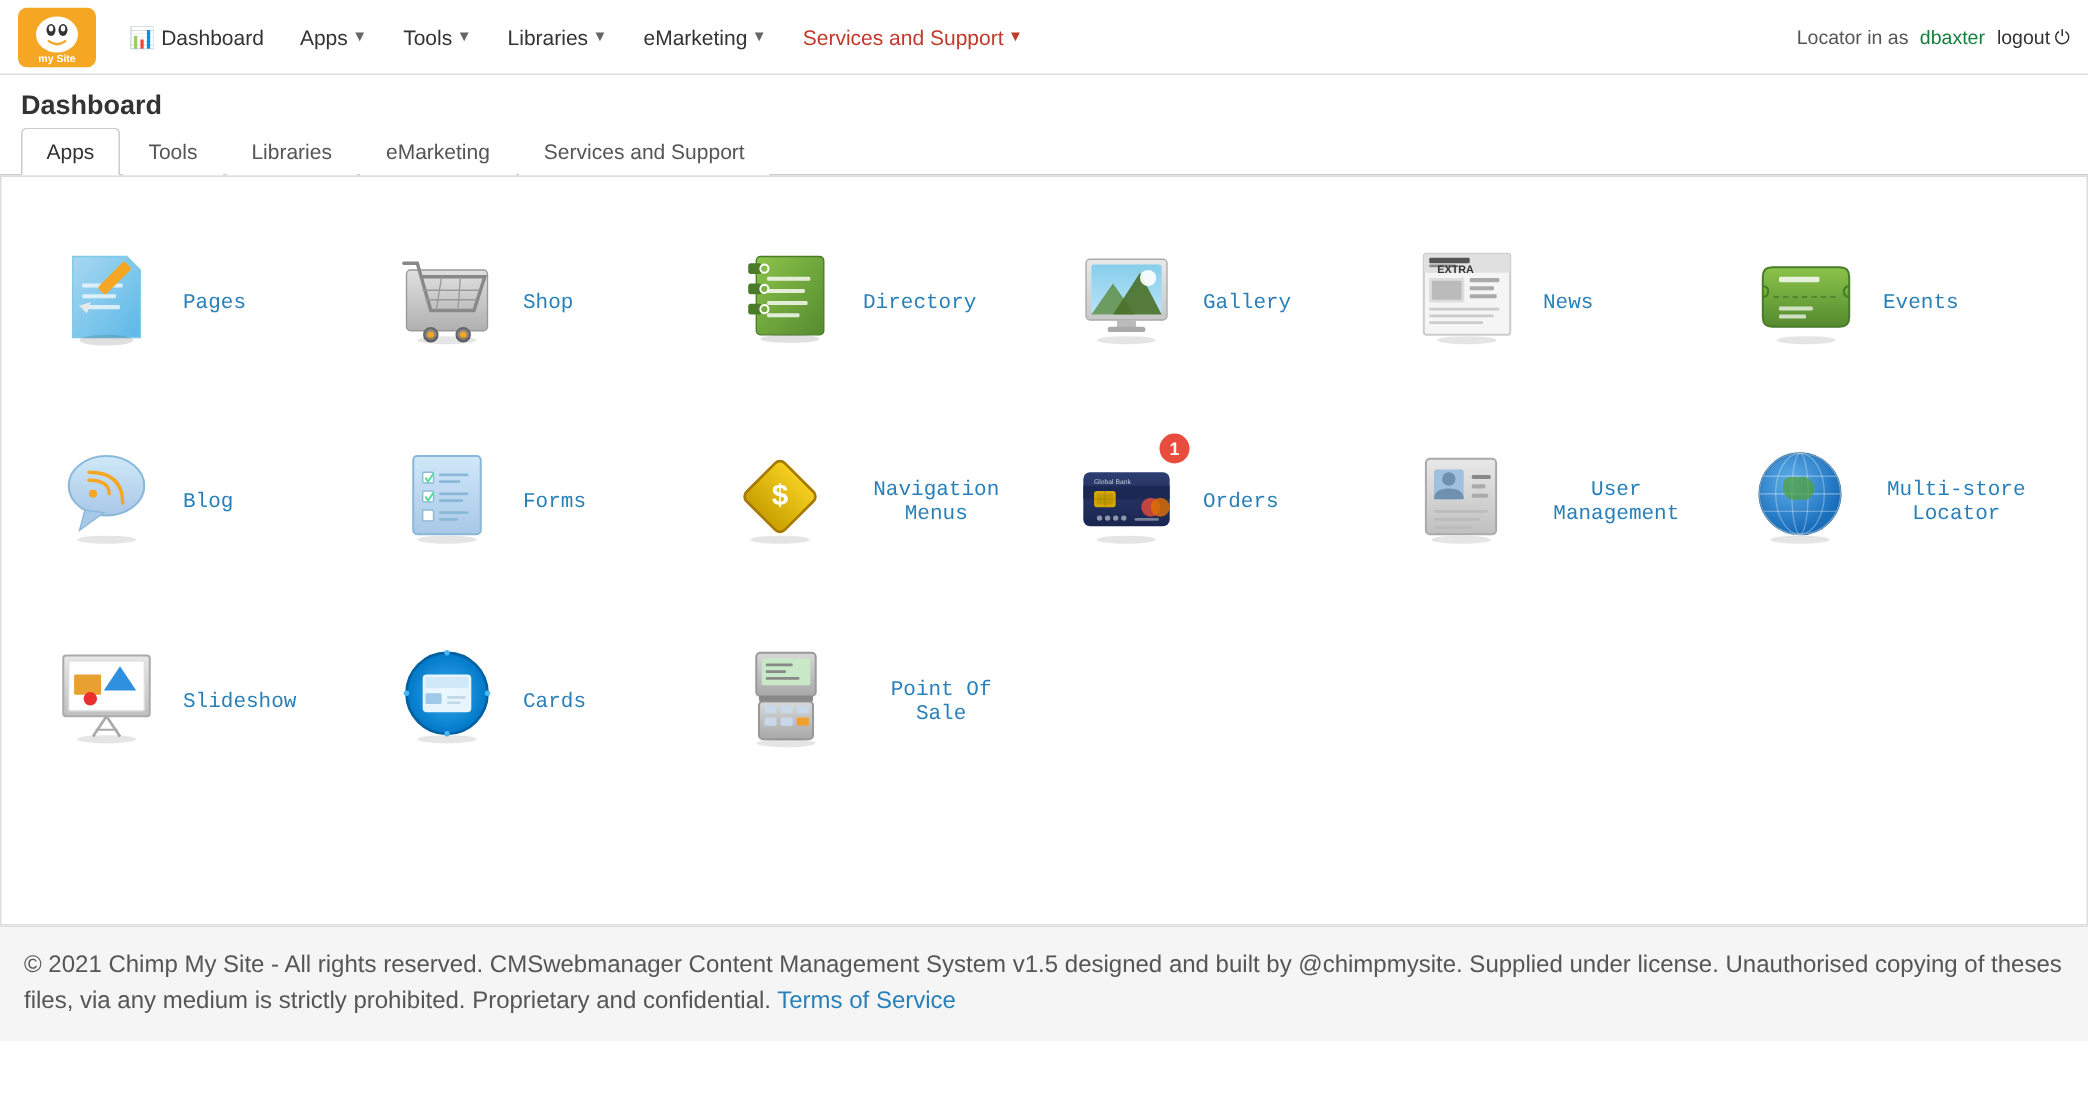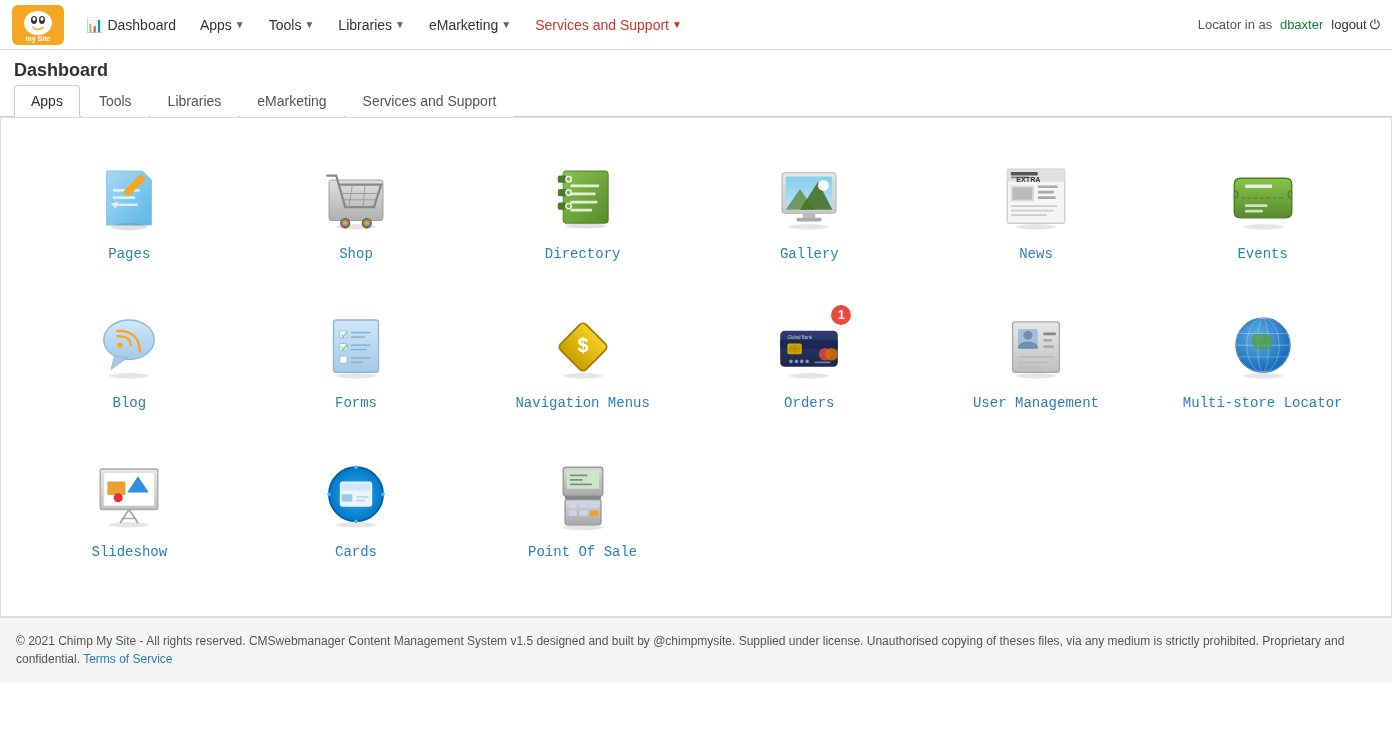--- a/index.html
+++ b/index.html
@@ -99,26 +99,27 @@
 
     
     .app-grid {
       display: grid;
       grid-template-columns: repeat(6, 1fr);
       gap: 10px;
       max-width: 1360px;
     }
     .app-item {
       display: flex;
-      flex-direction: column;
+      flex-direction: row;
       align-items: center;
       padding: 20px 10px 15px;
       cursor: pointer;
       border-radius: 4px;
       text-decoration: none;
+      gap: 11px;
     }
     .app-icon {
       width: 80px;
       height: 80px;
       margin-bottom: 8px;
       display: flex;
       align-items: center;
       justify-content: center;
       position: relative;
     }
@@ -145,21 +146,21 @@
       align-items: center;
       justify-content: center;
       z-index: 10;
     }
 
     
     .footer {
       background: #f5f5f5;
       border-top: 1px solid #ddd;
       padding: 14px 16px;
-      font-size: 12px;
+      font-size: 16px;
       color: #555;
       line-height: 1.5;
     }
     .footer a { color: #2980b9; text-decoration: none; }
 
     
     .icon-svg {
       width: 72px;
       height: 72px;
     }

